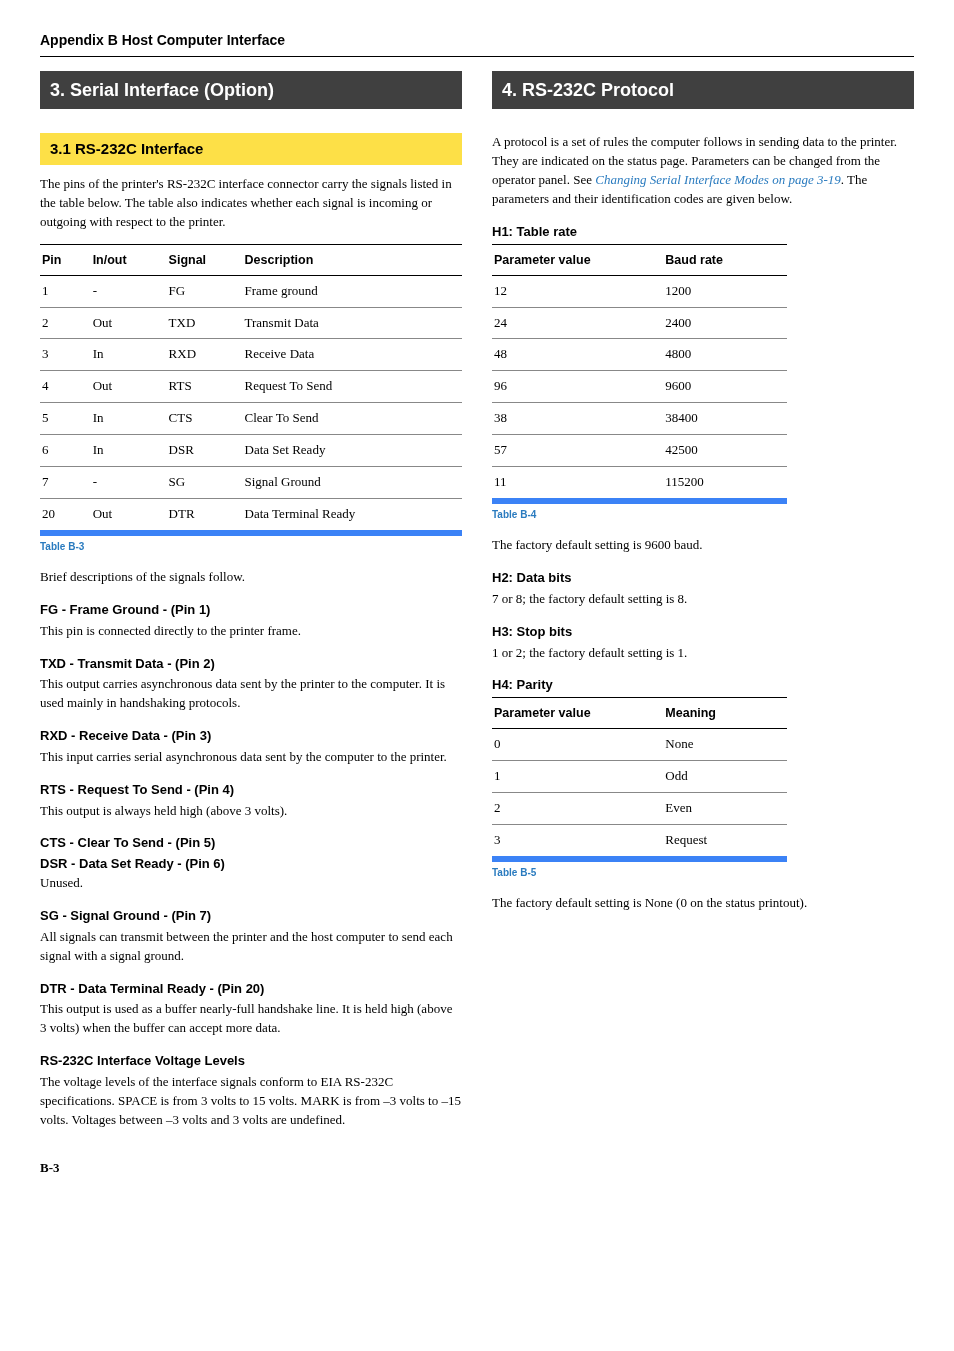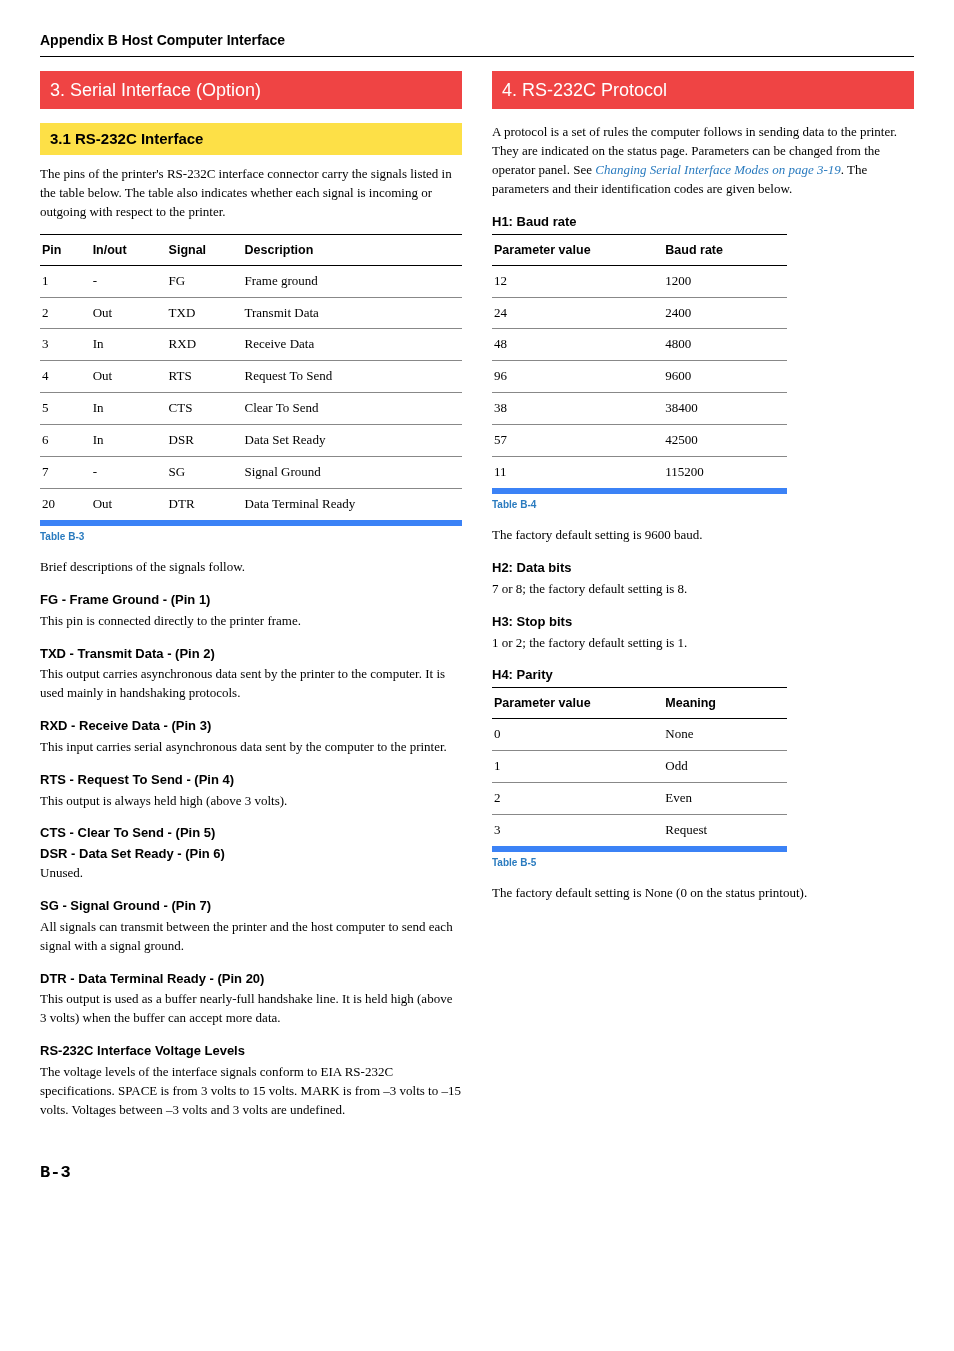--- a/index.html
+++ b/index.html
@@ -21,27 +21,27 @@
     border-bottom: 1px solid #000;
     margin-bottom: 14px;
   }
   .columns {
     display: flex;
     gap: 30px;
   }
   .col { flex: 1; min-width: 0; }
 
   .h1-bar {
-    background: #ef4444;
+    background: #404040;
     color: #fff;
     font-family: Arial, Helvetica, sans-serif;
-    font-weight: normal;
+    font-weight: bold;
     font-size: 18px;
     padding: 6px 10px;
-    margin-bottom: 14px;
+    margin-bottom: 24px;
   }
   .h2-bar {
     background: #fde047;
     color: #000;
     font-family: Arial, Helvetica, sans-serif;
     font-weight: bold;
     font-size: 15px;
     padding: 5px 10px;
     margin-bottom: 10px;
   }
@@ -86,24 +86,24 @@
   .pin-table th:nth-child(2), .pin-table td:nth-child(2){ width:18%; }
   .pin-table th:nth-child(3), .pin-table td:nth-child(3){ width:18%; }
 
   .baud-table { width: 70%; }
   .baud-table th:nth-child(1), .baud-table td:nth-child(1){ width:58%; }
 
   .parity-table { width: 70%; }
   .parity-table th:nth-child(1), .parity-table td:nth-child(1){ width:58%; }
 
   .page-num {
-    font-family: Liberation Mono, monospace;
-    font-weight: bold;
-    font-size: 17px;
-    margin-top: 30px;
+    font-family: Liberation Serif, serif;
+    font-weight: bold;
+    font-size: 13px;
+    margin-top: 18px;
   }
 </style>
 </head>
 <body>
 
 <div class="page-header">Appendix B  Host Computer Interface</div>
 
 <div class="columns">
 
   <div class="col">
@@ -200,21 +200,21 @@
     <div class="sans-bold subhead">RS-232C Interface Voltage Levels</div>
     <p>The voltage levels of the interface signals conform to EIA RS-232C specifications. SPACE is from 3 volts to 15 volts. MARK is from –3 volts to –15 volts. Voltages between –3 volts and 3 volts are undefined.</p>
   </div>
 
   <div class="col">
     <div class="h1-bar">4. RS-232C Protocol</div>
     <p>
       <span>A protocol is a set of rules the computer follows in sending data to the printer. They are indicated on the status page. Parameters can be changed from the operator panel. See </span><span class="link-text">Changing Serial Interface Modes on page 3-19</span><span>. The parameters and their identification codes are given below.</span>
     </p>
 
-    <div class="sans-bold subhead">H1: Baud rate</div>
+    <div class="sans-bold subhead">H1: Table rate</div>
     <table class="baud-table">
       <thead>
           <tr>
         <th>Parameter value</th>
         <th>Baud rate</th>
       </tr>
         </thead>
       <tbody>
         <tr>
             <td>12</td>

